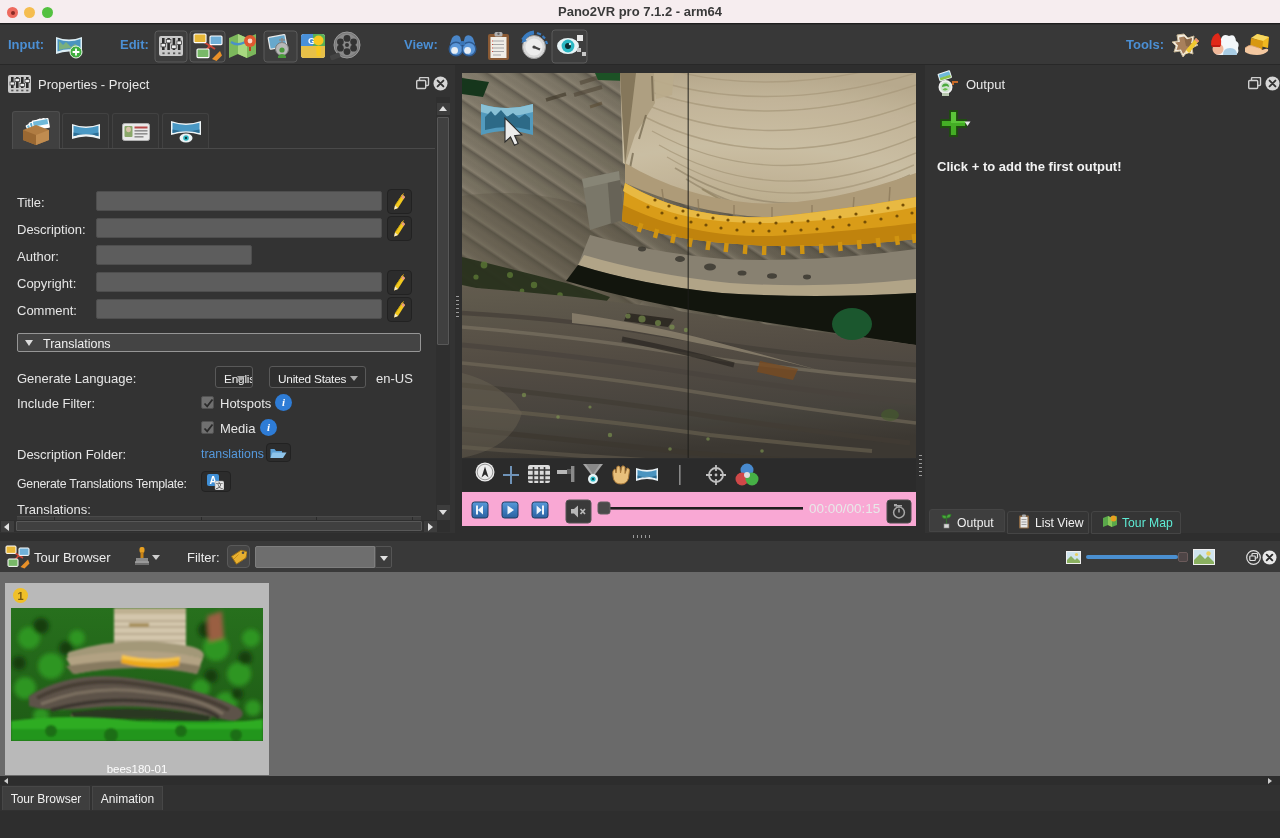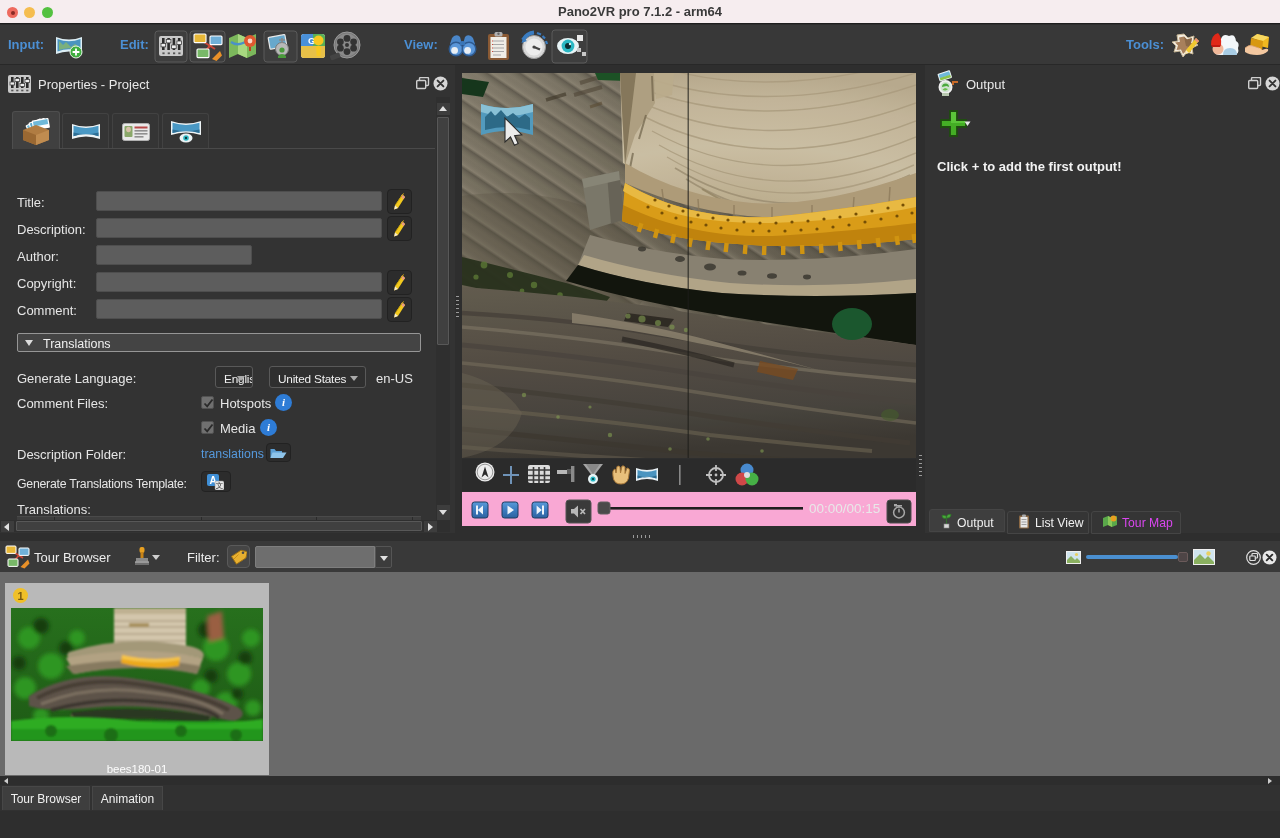--- a/index.html
+++ b/index.html
@@ -345,21 +345,21 @@
     </svg>
 
     <div class="groupbox" style="left:17px; top:268px; width:404px;">
       <div class="tri"></div>
         <div class="gtitle">Translations</div>
     </div>
     <div class="flabel" style="left:17px; top:306px;">Generate Language:</div>
     <div class="dropdown" style="left:201px; top:301px; width:38px;margin-left:14px;">English<div class="dd-arrow" style="right:7px; top:9px;"></div></div>
     <div class="dropdown" style="left:269px; top:301px; width:97px;">United States<div class="dd-arrow" style="right:7px; top:9px;"></div></div>
     <div class="flabel" style="left:376px; top:306px;">en-US</div>
-    <div class="flabel" style="left:17px; top:331px;">Comment Files:</div>
+    <div class="flabel" style="left:17px; top:331px;">Include Filter:</div>
     <div class="checkbox" style="left:201px; top:331px;"></div>
     <svg class="abs" style="left:203px; top:333px;" width="11" height="11" viewBox="0 0 11 11">
         <path d="M1.5 5.5 L4.2 8.4 L9.5 1.5" fill="none" stroke="#2a2a2a" stroke-width="1.8"></path>
       </svg>
     <div class="flabel" style="left:220px; top:331px;">Hotspots</div>
     <div class="info-i" style="left:275px; top:329px;">i</div>
     <div class="checkbox" style="left:201px; top:356px;"></div>
     <svg class="abs" style="left:203px; top:358px;" width="11" height="11" viewBox="0 0 11 11">
         <path d="M1.5 5.5 L4.2 8.4 L9.5 1.5" fill="none" stroke="#2a2a2a" stroke-width="1.8"></path>
       </svg>
@@ -774,21 +774,21 @@
       <rect x="2.5" y="3" width="7" height="10.5" fill="#e8e8e8"></rect>
       <rect x="4" y="0.5" width="4" height="2.5" rx="1" fill="#a8a8a8"></rect>
       <path d="M3.5 5.5 H8.5 M3.5 8 H8.5 M3.5 10.5 H8.5" stroke="#999" stroke-width="0.9"></path>
     </svg>
     <div class="abs" style="left:110px; top:451px; color:#f0f0f0; font-size:12.2px;">List View</div>
     <svg class="abs" style="left:177px; top:449px;" width="16" height="15" viewBox="0 0 16 15">
       <path d="M1 4 L6 2 L10 4 L15 2 L15 11 L10 13 L6 11 L1 13 Z" fill="#5aa84a"></path>
       <path d="M6 2 L10 4 L10 13 L6 11 Z" fill="#8ac858"></path>
       <circle cx="11.5" cy="4.5" r="3" fill="#e8a020"></circle>
     </svg>
-    <div class="abs" style="left:197px; top:451px; color:#d946ef; font-size:12.2px;">Tour Map</div>
+    <div class="abs" style="left:197px; top:451px; color:#5eead4; font-size:12.2px;">Tour Map</div>
   </div>
 
   <div id="tour-hdr">
     <svg class="abs" style="left:5px; top:4px;" width="25" height="24" viewBox="0 0 25 24">
       <path d="M5 5 L18 13 M18 6 L7 18" stroke="#cc4838" stroke-width="1.8"></path>
       <rect x="1" y="1" width="10" height="7.4" rx="1" fill="#e8b838" stroke="#fff" stroke-width="1"></rect>
       <rect x="14" y="3" width="10" height="7.4" rx="1" fill="#70b0d8" stroke="#fff" stroke-width="1"></rect>
       <rect x="3" y="14" width="10" height="7.4" rx="1" fill="#78b868" stroke="#fff" stroke-width="1"></rect>
       <path d="M15.5 22 L23 14.5 L24.5 18.5 L19.5 23.5 Z" fill="#e89028"></path>
     </svg>

